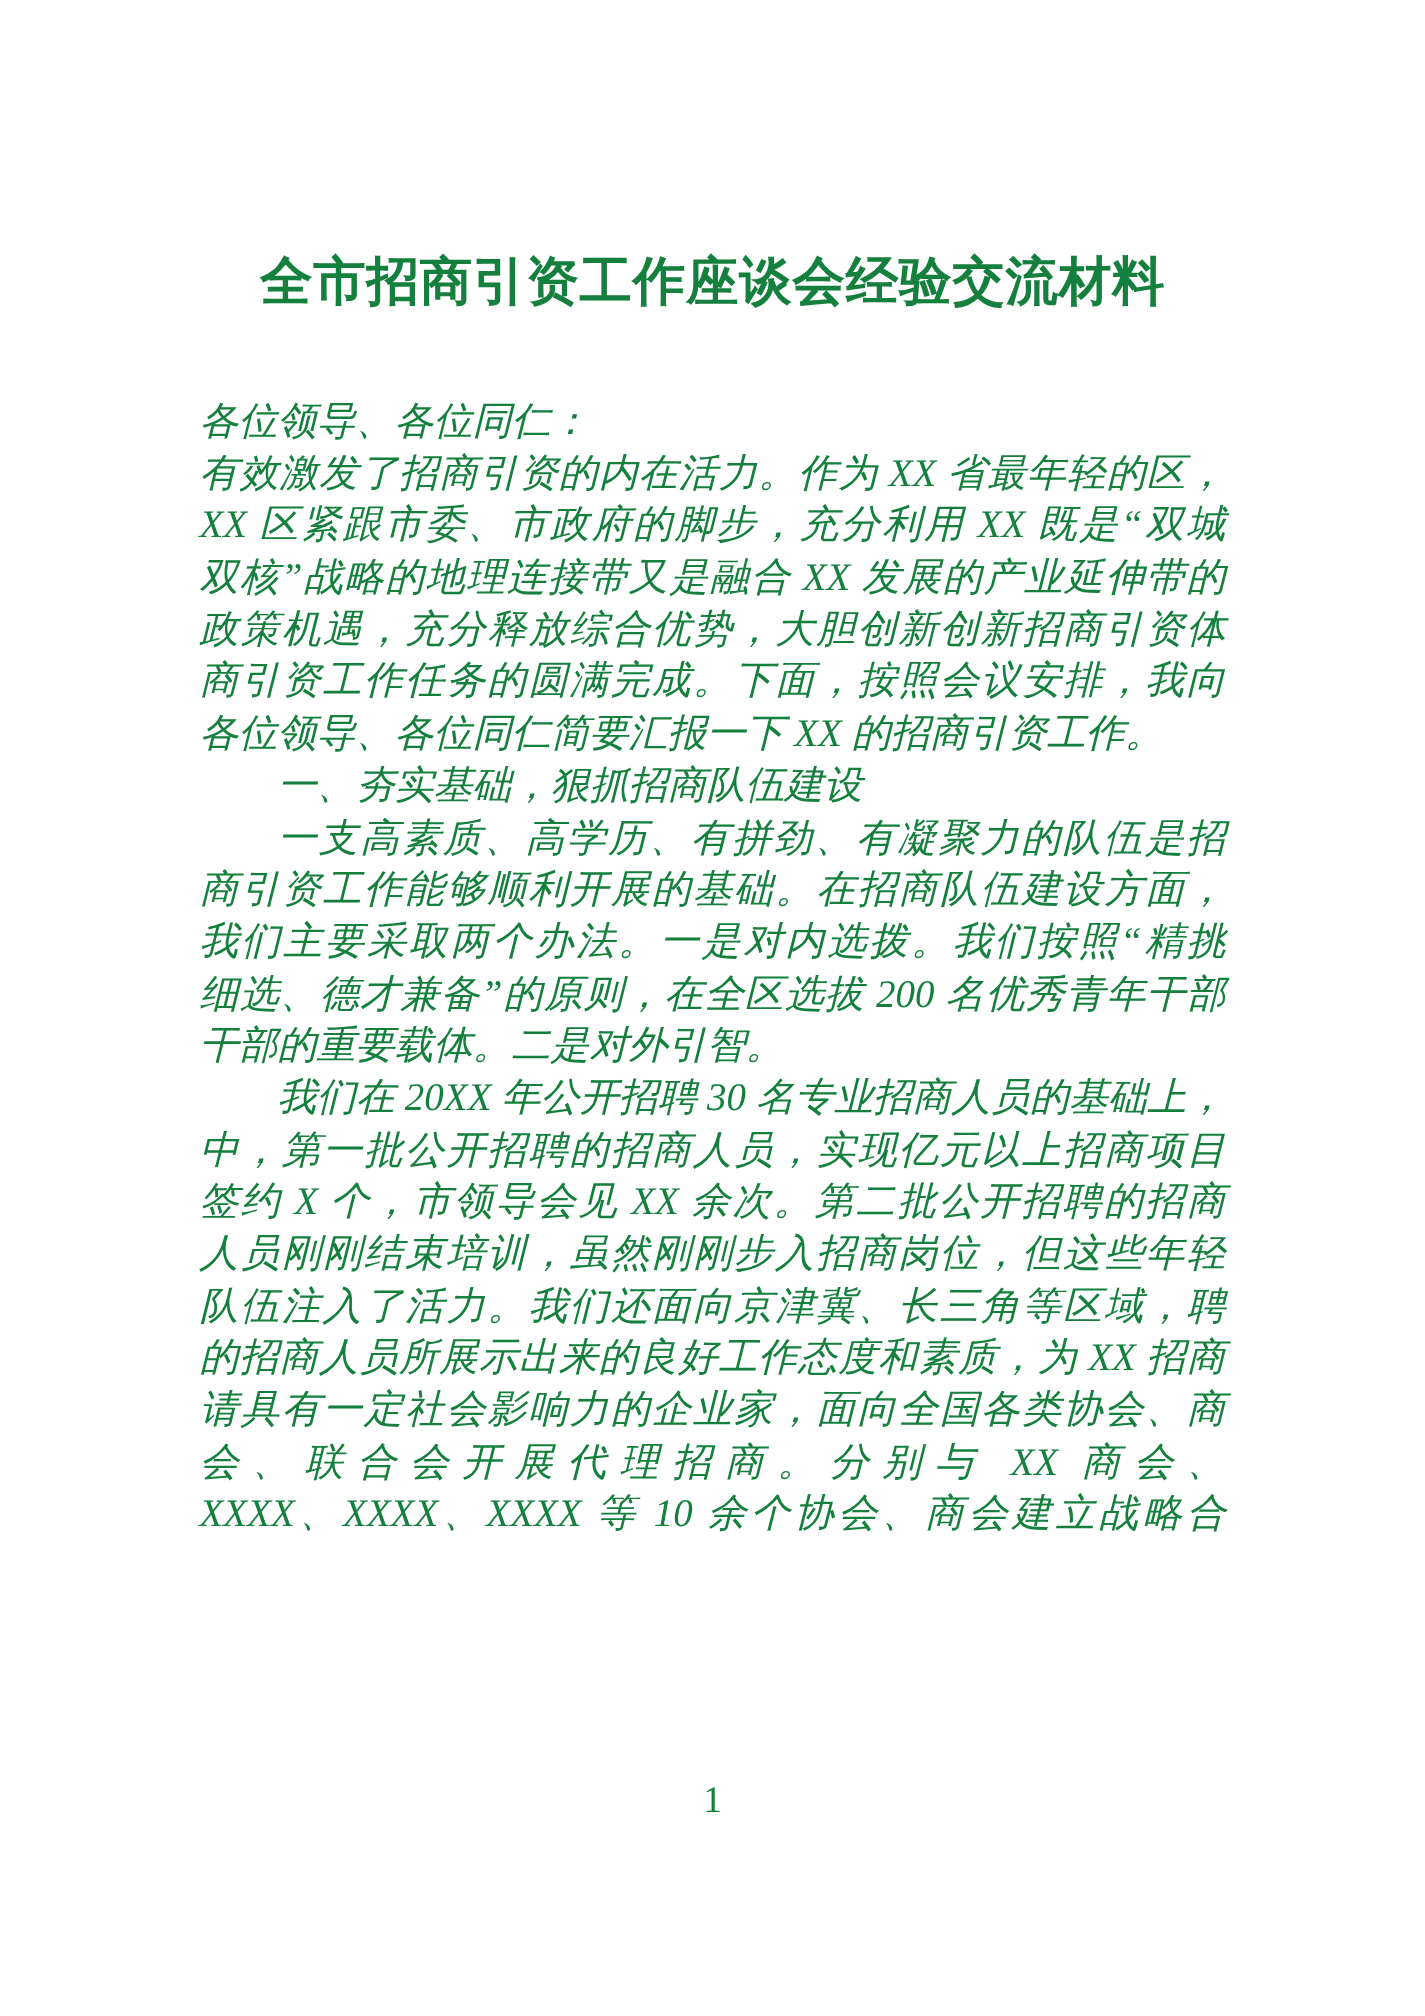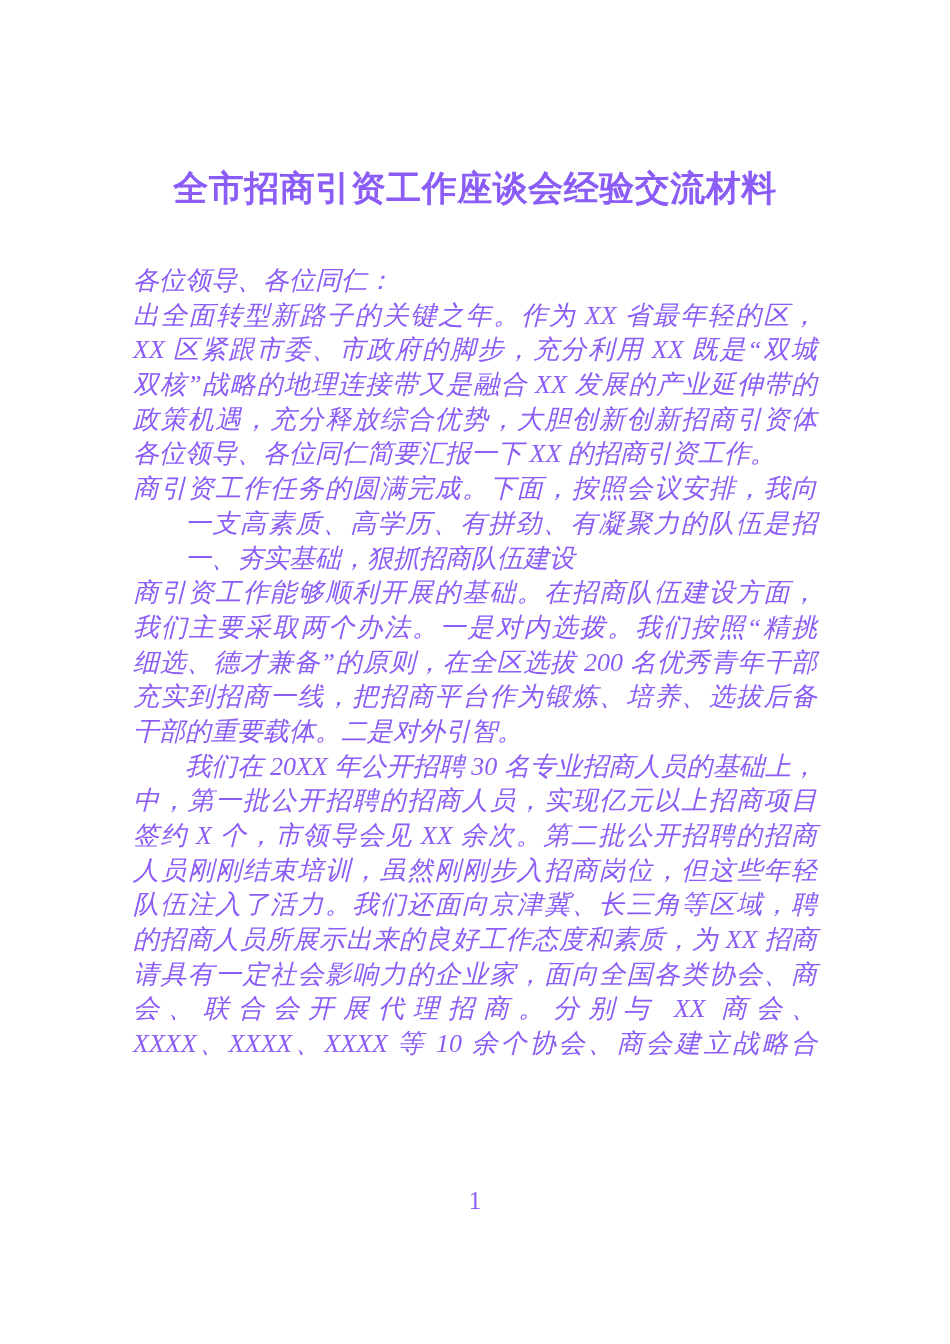--- a/index.html
+++ b/index.html
@@ -2,21 +2,21 @@
 <html><head>
 <meta charset="utf-8">
 <style>
   * { margin: 0; padding: 0; box-sizing: border-box; }
   html, body { background: #ffffff; }
   .page {
     position: relative;
     width: 950px;
     height: 1344px;
     background: #ffffff;
-    color: #8b5cf6;
+    color: #15803d;
     overflow: hidden;
   }
   .doc-title {
     position: absolute;
     top: 166px;
     left: 133px;
     width: 684px;
     text-align: center;
     font-family: "Liberation Sans", "DejaVu Sans", sans-serif;
     font-weight: 600;
@@ -57,32 +57,31 @@
 </style>
 </head>
 <body>
 
 <div class="page">
 
   <h1 class="doc-title">全市招商引资工作座谈会经验交流材料</h1>
 
   <div class="doc-body">
     <div class="line">各位领导、各位同仁：</div>
-    <div class="line fill">出全面转型新路子的关键之年。作为 XX 省最年轻的区，</div>
+    <div class="line fill">有效激发了招商引资的内在活力。作为 XX 省最年轻的区，</div>
     <div class="line fill">XX 区紧跟市委、市政府的脚步，充分利用 XX 既是“双城</div>
     <div class="line fill">双核”战略的地理连接带又是融合 XX 发展的产业延伸带的</div>
     <div class="line fill">政策机遇，充分释放综合优势，大胆创新创新招商引资体</div>
+    <div class="line fill">商引资工作任务的圆满完成。下面，按照会议安排，我向</div>
     <div class="line">各位领导、各位同仁简要汇报一下 XX 的招商引资工作。</div>
-    <div class="line fill">商引资工作任务的圆满完成。下面，按照会议安排，我向</div>
+    <div class="line indent">一、夯实基础，狠抓招商队伍建设</div>
     <div class="line fill indent">一支高素质、高学历、有拼劲、有凝聚力的队伍是招</div>
-    <div class="line indent">一、夯实基础，狠抓招商队伍建设</div>
     <div class="line fill">商引资工作能够顺利开展的基础。在招商队伍建设方面，</div>
     <div class="line fill">我们主要采取两个办法。一是对内选拨。我们按照“精挑</div>
     <div class="line fill">细选、德才兼备”的原则，在全区选拔 200 名优秀青年干部</div>
-    <div class="line fill">充实到招商一线，把招商平台作为锻炼、培养、选拔后备</div>
     <div class="line">干部的重要载体。二是对外引智。</div>
     <div class="line fill indent">我们在 20XX 年公开招聘 30 名专业招商人员的基础上，</div>
     <div class="line fill">中，第一批公开招聘的招商人员，实现亿元以上招商项目</div>
     <div class="line fill">签约 X 个，市领导会见 XX 余次。第二批公开招聘的招商</div>
     <div class="line fill">人员刚刚结束培训，虽然刚刚步入招商岗位，但这些年轻</div>
     <div class="line fill">队伍注入了活力。我们还面向京津冀、长三角等区域，聘</div>
     <div class="line fill">的招商人员所展示出来的良好工作态度和素质，为 XX 招商</div>
     <div class="line fill">请具有一定社会影响力的企业家，面向全国各类协会、商</div>
     <div class="line fill">会、联合会开展代理招商。分别与 XX 商会、</div>
     <div class="line fill">XXXX、XXXX、XXXX 等 10 余个协会、商会建立战略合</div>

